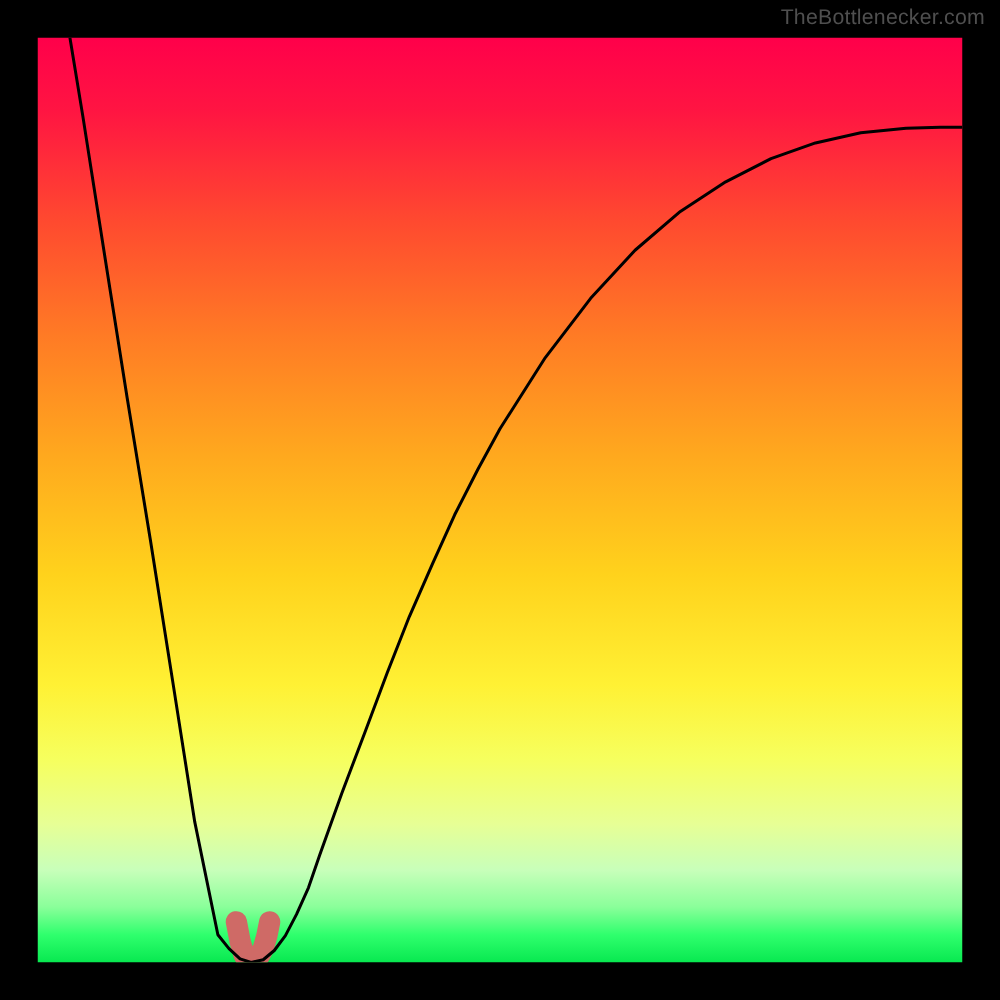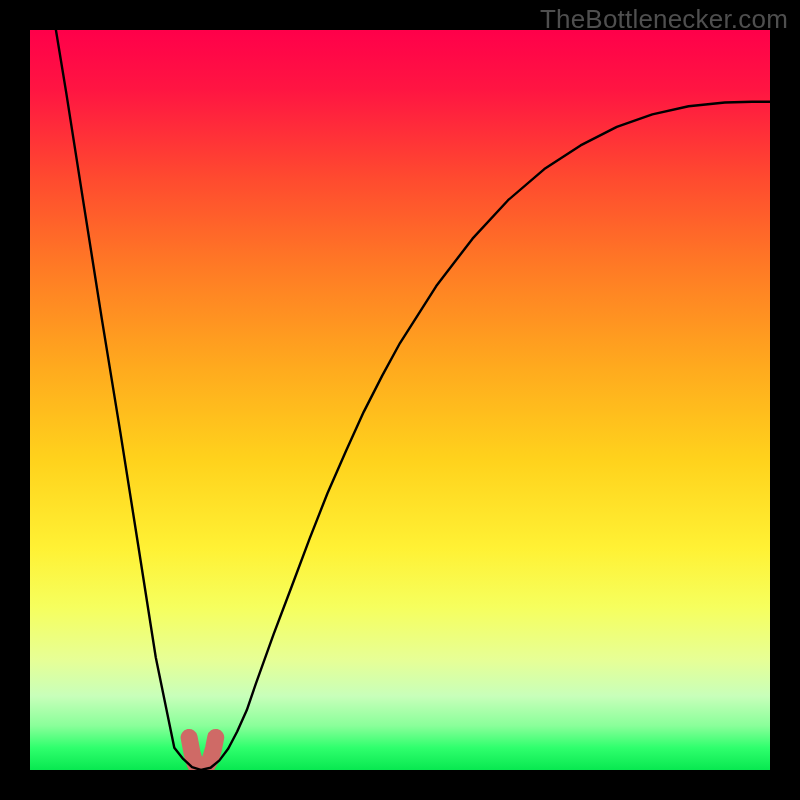--- a/index.html
+++ b/index.html
@@ -43,21 +43,21 @@
       #8aff9a 94%,
       #2fff6d 97%,
       #08e850 100%
     );
   }
   .watermark {
     position: absolute;
     top: 4px;
     right: 12px;
     color: #4f4f4f;
-    font-size: 26px;
+    font-size: 17px;
     font-weight: 500;
     letter-spacing: 0.2px;
     user-select: none;
   }
   svg.curves {
     position: absolute;
     left: 0; top: 0;
     width: 740px; height: 740px;
   }
 </style>

